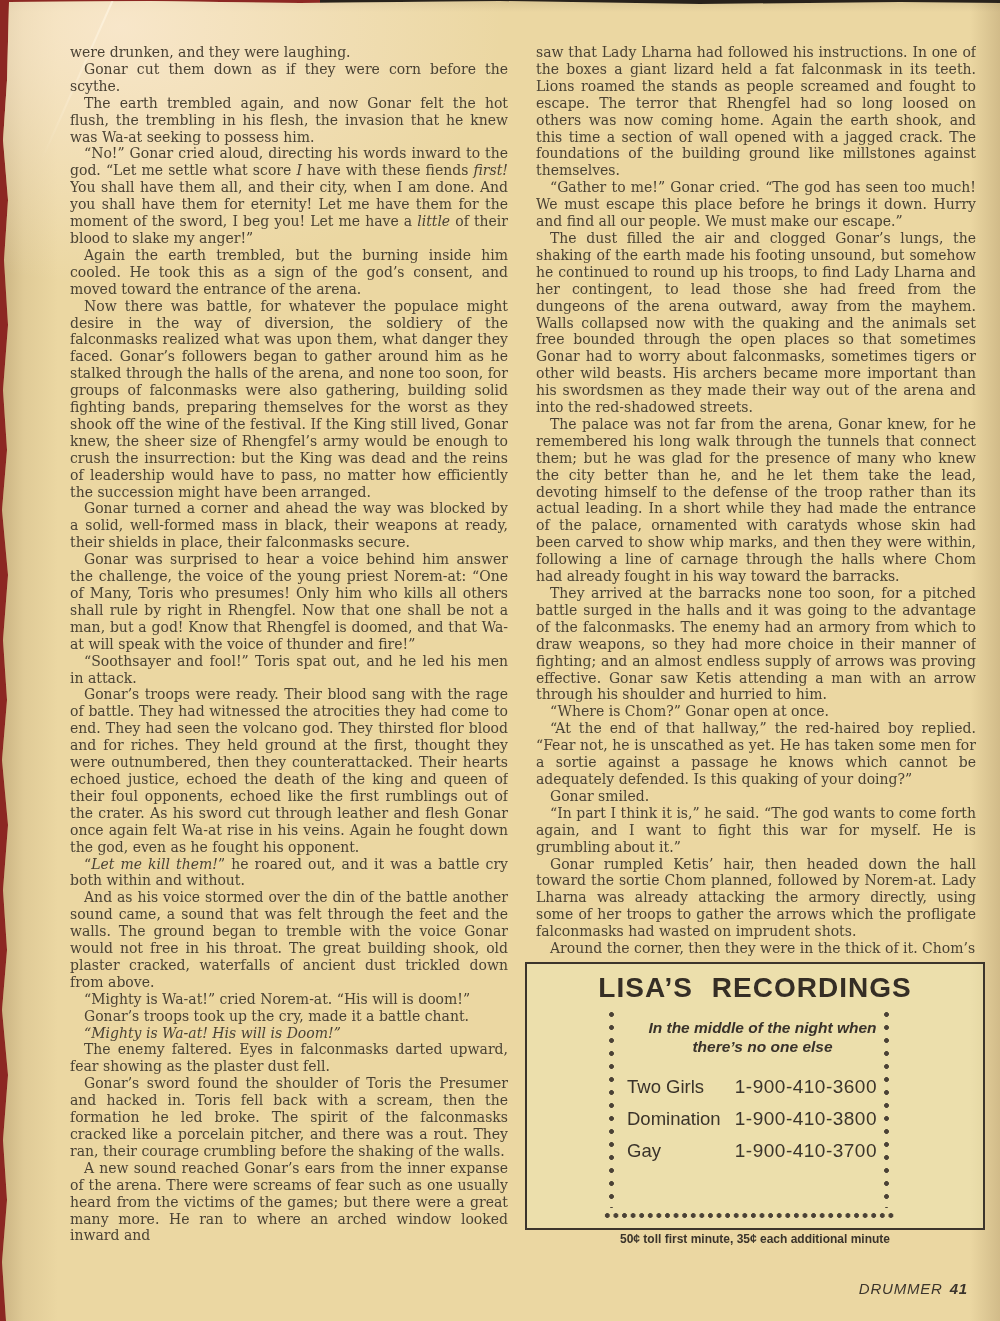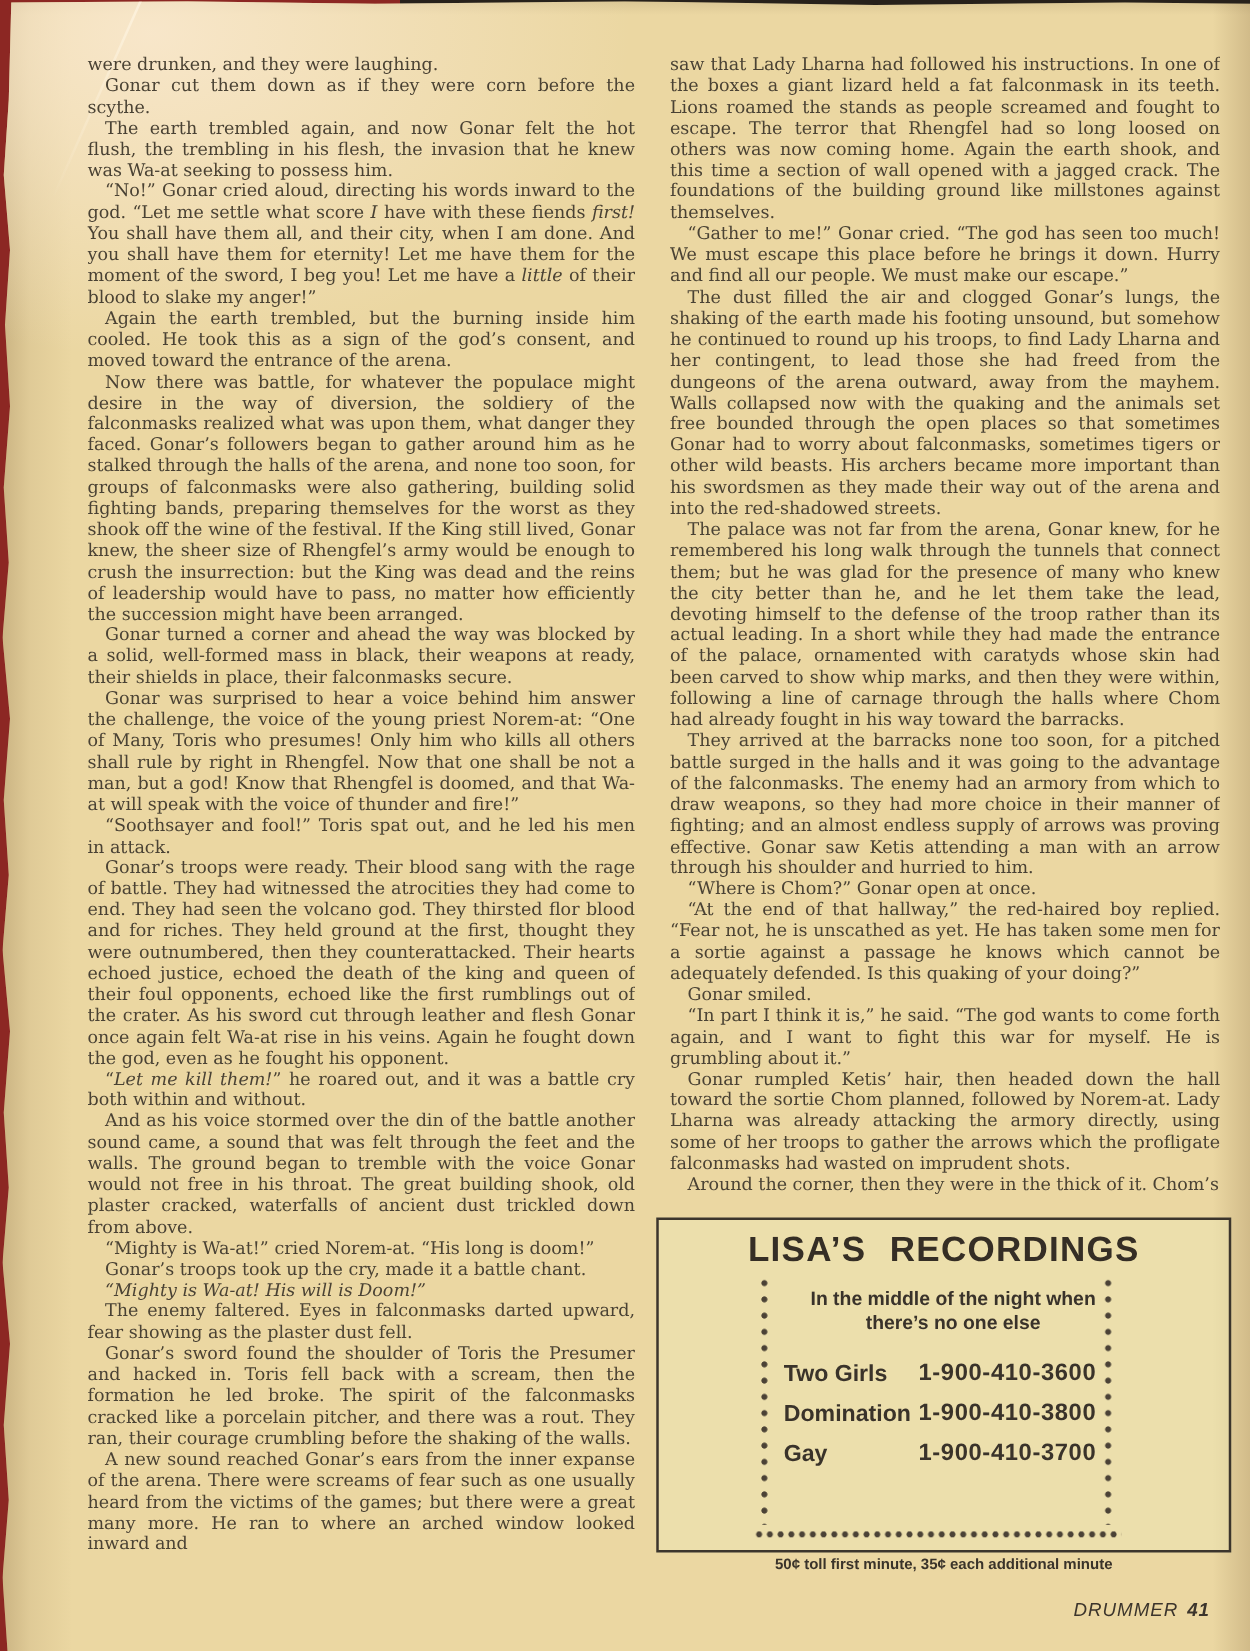--- a/index.html
+++ b/index.html
@@ -39,37 +39,37 @@
   }
   .col-left{left:70px;width:438px;height:1240px;overflow:hidden;}
   .col-right{left:536px;width:440px;height:912px;overflow:hidden;}
   .para{margin:0;text-indent:14px;}
   .para.cont{text-indent:0;}
 
   .ad{
     position:absolute;left:525px;top:962px;width:460px;height:268px;
     box-sizing:border-box;border:2px solid #3c352c;
     background:rgba(238,233,184,0.45);
-    font-family:"Liberation Sans",sans-serif;color:#3a332a;margin-top:12px;
+    font-family:"Liberation Sans",sans-serif;color:#3a332a;
   }
   .ad-title{
     position:absolute;top:8px;left:0;right:0;text-align:center;
     font-size:28px;font-weight:bold;letter-spacing:1px;word-spacing:10px;
     color:#352e25;
   }
   .dots{position:absolute;background-image:radial-gradient(circle, #4b4236 2.1px, rgba(0,0,0,0) 2.7px);}
   .dots-left{left:78px;top:44px;bottom:20px;width:13px;background-size:13px 13px;background-position:center top;}
   .dots-right{right:90px;top:44px;bottom:20px;width:13px;background-size:13px 13px;background-position:center top;}
   .dots-bottom{left:76px;right:86px;bottom:7px;height:11px;background-size:8.6px 11px;background-position:left center;}
   .ad-tagline{
     position:absolute;top:54px;left:15px;right:0;text-align:center;
-    font-weight:bold;font-size:15.5px;line-height:19px;color:#39322a;
+    font-style:italic;font-weight:bold;font-size:15.5px;line-height:19px;color:#39322a;
   }
   .ad-listings{position:absolute;left:100px;right:106px;top:112px;}
-  .ad-row{display:flex;justify-content:space-between;align-items:center;height:22px;margin-bottom:10px;font-weight:bold;}
+  .ad-row{display:flex;justify-content:space-between;align-items:center;height:22px;margin-bottom:10px;font-weight:normal;}
   .ad-row .label{font-size:18.5px;}
   .ad-row .phone{font-size:19px;letter-spacing:0.5px;}
   .ad-note{position:absolute;top:230px;left:0;right:0;text-align:center;font-weight:bold;font-size:18.5px;color:#352e25;}
   .ad-pricing{position:absolute;top:268px;left:0;right:0;text-align:center;font-weight:bold;font-size:12px;}
   .footer{
     position:absolute;top:1280px;right:32px;
     font-family:"Liberation Sans",sans-serif;font-style:italic;
     font-size:15px;letter-spacing:0.8px;color:#3c352c;
   }
   .footer .pnum{font-weight:bold;margin-left:7px;margin-top:16px;}
@@ -88,21 +88,21 @@
         <p class="para">The earth trembled again, and now Gonar felt the hot flush, the trembling in his flesh, the invasion that he knew was Wa-at seeking to possess him.</p>
         <p class="para">“No!” Gonar cried aloud, directing his words inward to the god. “Let me settle what score <i>I</i> have with these fiends <i>first!</i> You shall have them all, and their city, when I am done. And you shall have them for eternity! Let me have them for the moment of the sword, I beg you! Let me have a <i>little</i> of their blood to slake my anger!”</p>
         <p class="para">Again the earth trembled, but the burning inside him cooled. He took this as a sign of the god’s consent, and moved toward the entrance of the arena.</p>
         <p class="para">Now there was battle, for whatever the populace might desire in the way of diversion, the soldiery of the falconmasks realized what was upon them, what danger they faced. Gonar’s followers began to gather around him as he stalked through the halls of the arena, and none too soon, for groups of falconmasks were also gathering, building solid fighting bands, preparing themselves for the worst as they shook off the wine of the festival. If the King still lived, Gonar knew, the sheer size of Rhengfel’s army would be enough to crush the insurrection: but the King was dead and the reins of leadership would have to pass, no matter how efficiently the succession might have been arranged.</p>
         <p class="para">Gonar turned a corner and ahead the way was blocked by a solid, well-formed mass in black, their weapons at ready, their shields in place, their falconmasks secure.</p>
         <p class="para">Gonar was surprised to hear a voice behind him answer the challenge, the voice of the young priest Norem-at: “One of Many, Toris who presumes! Only him who kills all others shall rule by right in Rhengfel. Now that one shall be not a man, but a god! Know that Rhengfel is doomed, and that Wa-at will speak with the voice of thunder and fire!”</p>
         <p class="para">“Soothsayer and fool!” Toris spat out, and he led his men in attack.</p>
         <p class="para">Gonar’s troops were ready. Their blood sang with the rage of battle. They had witnessed the atrocities they had come to end. They had seen the volcano god. They thirsted flor blood and for riches. They held ground at the first, thought they were outnumbered, then they counterattacked. Their hearts echoed justice, echoed the death of the king and queen of their foul opponents, echoed like the first rumblings out of the crater. As his sword cut through leather and flesh Gonar once again felt Wa-at rise in his veins. Again he fought down the god, even as he fought his opponent.</p>
         <p class="para">“<i>Let me kill them!</i>” he roared out, and it was a battle cry both within and without.</p>
         <p class="para">And as his voice stormed over the din of the battle another sound came, a sound that was felt through the feet and the walls. The ground began to tremble with the voice Gonar would not free in his throat. The great building shook, old plaster cracked, waterfalls of ancient dust trickled down from above.</p>
-        <p class="para">“Mighty is Wa-at!” cried Norem-at. “His long is doom!”</p>
+        <p class="para">“Mighty is Wa-at!” cried Norem-at. “His will is doom!”</p>
         <p class="para">Gonar’s troops took up the cry, made it a battle chant.</p>
         <p class="para"><i>“Mighty is Wa-at! His will is Doom!”</i></p>
         <p class="para">The enemy faltered. Eyes in falconmasks darted upward, fear showing as the plaster dust fell.</p>
         <p class="para">Gonar’s sword found the shoulder of Toris the Presumer and hacked in. Toris fell back with a scream, then the formation he led broke. The spirit of the falconmasks cracked like a porcelain pitcher, and there was a rout. They ran, their courage crumbling before the shaking of the walls.</p>
         <p class="para">A new sound reached Gonar’s ears from the inner expanse of the arena. There were screams of fear such as one usually heard from the victims of the games; but there were a great many more. He ran to where an arched window looked inward and</p>
       </div>
     <div class="col col-right">
         <p class="para cont">saw that Lady Lharna had followed his instructions. In one of the boxes a giant lizard held a fat falconmask in its teeth. Lions roamed the stands as people screamed and fought to escape. The terror that Rhengfel had so long loosed on others was now coming home. Again the earth shook, and this time a section of wall opened with a jagged crack. The foundations of the building ground like millstones against themselves.</p>
         <p class="para">“Gather to me!” Gonar cried. “The god has seen too much! We must escape this place before he brings it down. Hurry and find all our people. We must make our escape.”</p>
         <p class="para">The dust filled the air and clogged Gonar’s lungs, the shaking of the earth made his footing unsound, but somehow he continued to round up his troops, to find Lady Lharna and her contingent, to lead those she had freed from the dungeons of the arena outward, away from the mayhem. Walls collapsed now with the quaking and the animals set free bounded through the open places so that sometimes Gonar had to worry about falconmasks, sometimes tigers or other wild beasts. His archers became more important than his swordsmen as they made their way out of the arena and into the red-shadowed streets.</p>

